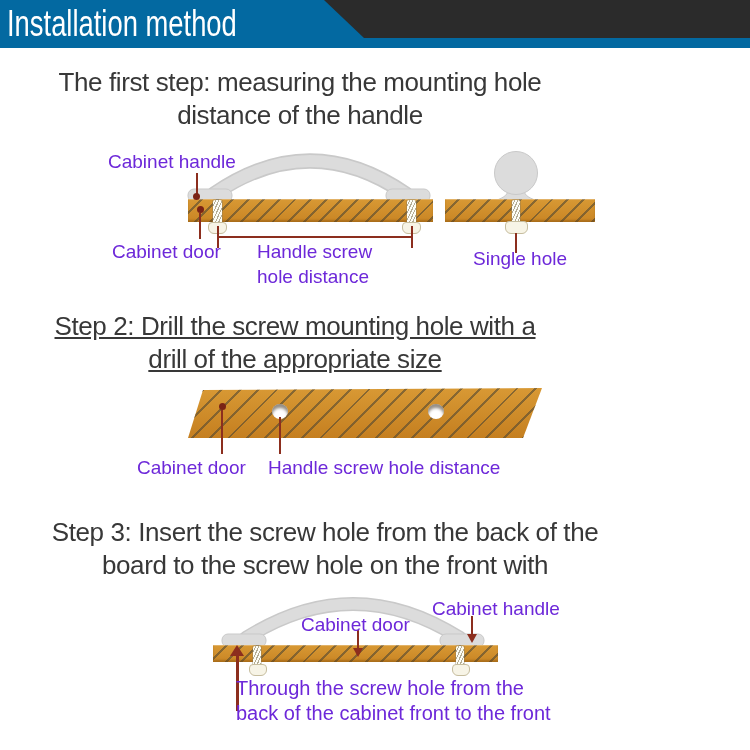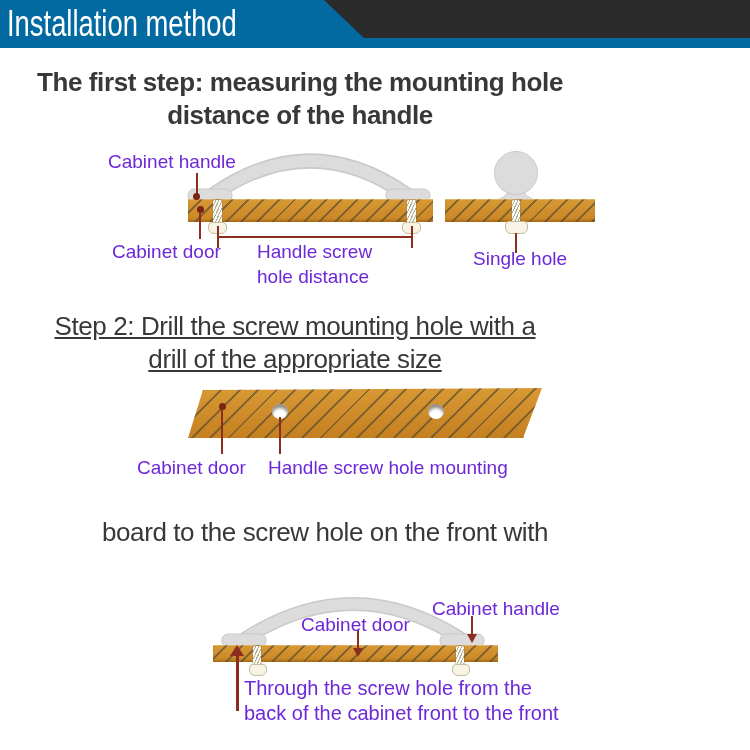--- a/index.html
+++ b/index.html
@@ -56,21 +56,21 @@
 </head>
 <body>
 
 <div id="page">
 
   <div class="banner">
     <div class="wedge"></div>
     <div class="banner-title">Installation method</div>
   </div>
 
-  <div class="heading" style="left:25px;top:66px;width:550px;font-weight:bold;">
+  <div class="heading" style="left:25px;top:66px;width:550px;">
     <div>The first step: measuring the mounting hole</div>
     <div>distance of the handle</div>
   </div>
 
   <svg class="abs" style="left:80px;top:140px;" width="380" height="70" viewBox="0 0 380 70">
     <path d="M 134 54 Q 230 -12 326 54" fill="none" stroke="#c9c9c9" stroke-width="15" stroke-linecap="round"></path>
     <path d="M 134 54 Q 230 -12 326 54" fill="none" stroke="#dcdcdc" stroke-width="12" stroke-linecap="round"></path>
     <rect x="108" y="49" width="44" height="13" rx="6" fill="#dcdcdc" stroke="#c9c9c9"></rect>
     <rect x="306" y="49" width="44" height="13" rx="6" fill="#dcdcdc" stroke="#c9c9c9"></rect>
   </svg>
@@ -115,23 +115,24 @@
 
   <div class="para"></div>
   <div class="hole" style="left:272px;top:404px;"></div>
   <div class="hole" style="left:428px;top:404px;"></div>
 
   <div class="rdot" style="left:219px;top:403px;"></div>
   <div class="rline" style="left:221px;top:410px;width:2px;height:44px;"></div>
   <div class="rline" style="left:279px;top:417px;width:2px;height:37px;"></div>
 
   <div class="label" style="left:137px;top:455px;">Cabinet door</div>
-  <div class="label" style="left:268px;top:455px;">Handle screw hole mounting</div>
+  <div class="label" style="left:268px;top:455px;">Handle screw hole distance</div>
 
   <div class="heading" style="left:25px;top:516px;width:600px;">
+    <div>Step 3: Insert the screw hole from the back of the</div>
     <div>board to the screw hole on the front with</div>
   </div>
 
   <svg class="abs" style="left:210px;top:590px;" width="300" height="64" viewBox="0 0 300 64">
     <path d="M 36 48 Q 143 -20 250 48" fill="none" stroke="#c9c9c9" stroke-width="14" stroke-linecap="round"></path>
     <path d="M 36 48 Q 143 -20 250 48" fill="none" stroke="#dcdcdc" stroke-width="11" stroke-linecap="round"></path>
     <rect x="12" y="44" width="44" height="13" rx="6" fill="#dcdcdc" stroke="#c9c9c9"></rect>
     <rect x="230" y="44" width="44" height="13" rx="6" fill="#dcdcdc" stroke="#c9c9c9"></rect>
   </svg>
 
@@ -144,18 +145,18 @@
 
   <div class="rline" style="left:357px;top:630px;width:2px;height:19px;"></div>
   <div class="arr-down" style="left:353px;top:648px;"></div>
   <div class="rline" style="left:471px;top:616px;width:2px;height:19px;"></div>
   <div class="arr-down" style="left:467px;top:634px;"></div>
   <div class="arr-up" style="left:230px;top:645px;"></div>
   <div class="rline" style="left:236px;top:655px;width:3px;height:56px;"></div>
 
   <div class="label" style="left:301px;top:612px;">Cabinet door</div>
   <div class="label" style="left:432px;top:596px;">Cabinet handle</div>
-  <div class="label" style="left:244px;top:676px;font-size:20px;">
+  <div class="label" style="left:236px;top:676px;font-size:20px;">
     <div>Through the screw hole from the</div>
     <div>back of the cabinet front to the front</div>
   </div>
 
 </div>
 
 </body></html>

